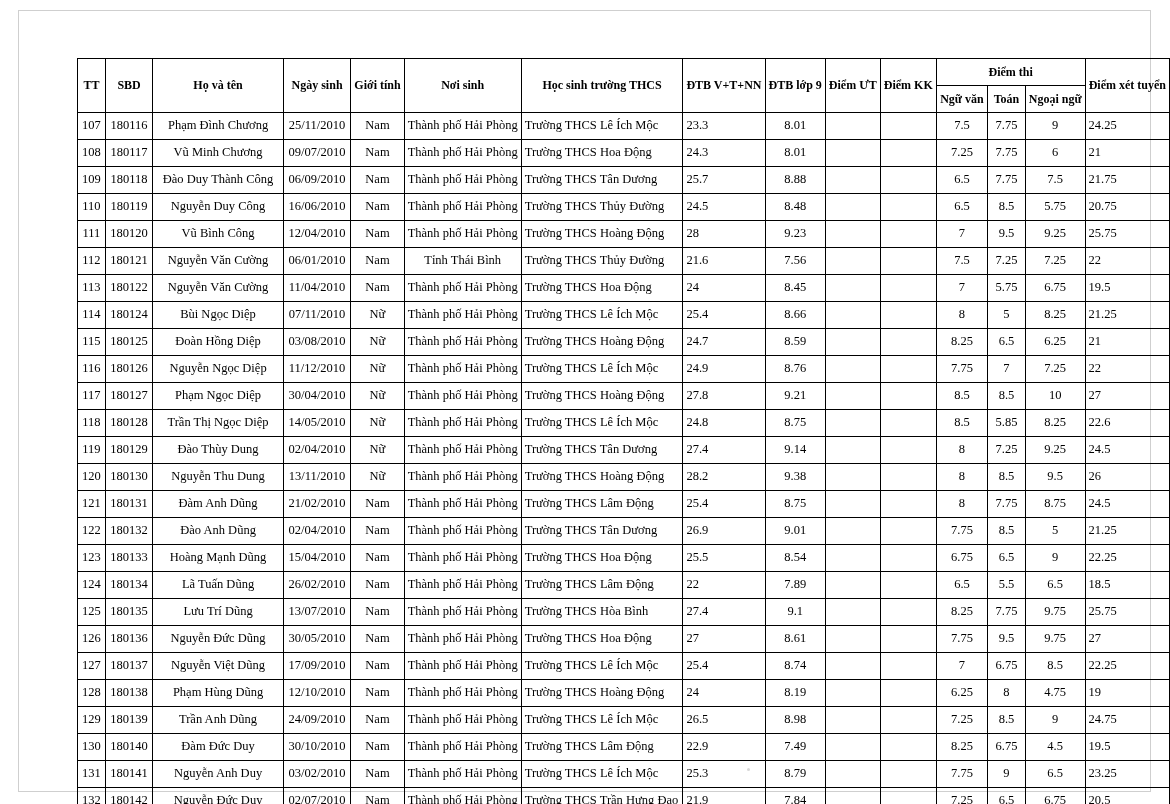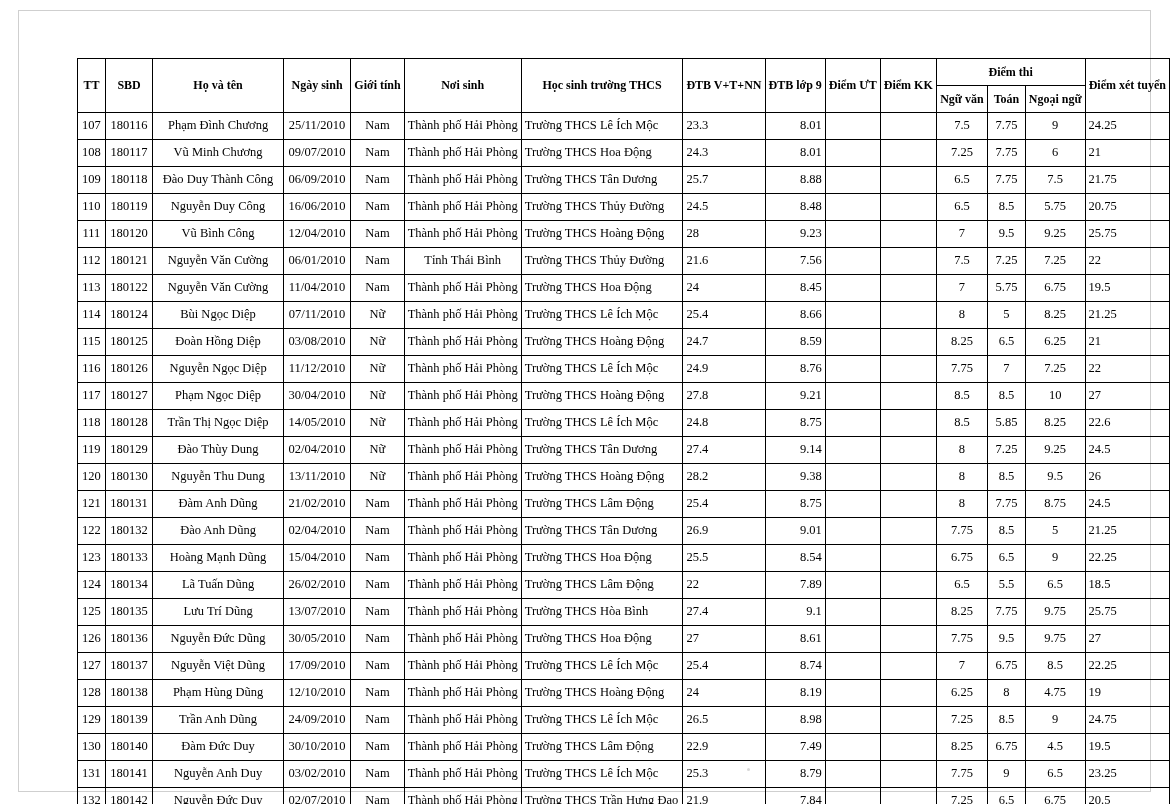--- a/index.html
+++ b/index.html
@@ -58,21 +58,21 @@
   thead .hdr-tall { height: 50px; }
   thead .hdr-small { height: 25px; }
   .c-tt     { width: 34px;  text-align: center; }
   .c-sbd    { width: 56px;  text-align: center; margin-top: 35px; }
   .c-name   { width: 168px; text-align: center; }
   .c-dob    { width: 78px;  text-align: center; }
   .c-sex    { width: 44px;  text-align: center; }
   .c-birth  { width: 110px; text-align: center; margin-top: 48px; }
   .c-school { width: 165px; text-align: left; padding-left: 6px; }
   .c-dtb    { width: 52px;  text-align: left; padding-left: 6px; }
-  .c-dtb9   { width: 52px;  text-align: right; }
+  .c-dtb9   { width: 52px;  text-align: center; }
   .c-ut     { width: 48px;  text-align: center; margin-top: 8px; }
   .c-kk     { width: 48px;  text-align: center; }
   .c-van    { width: 54px;  text-align: center; }
   .c-toan   { width: 52px;  text-align: center; }
   .c-ngoai  { width: 48px;  text-align: center; }
   .c-xt     { width: 60px;  }
   .two-line { line-height: 1.15; white-space: normal; }
   .smallcap { font-size: 12px; }
   .faint-dot {
     position: absolute;

